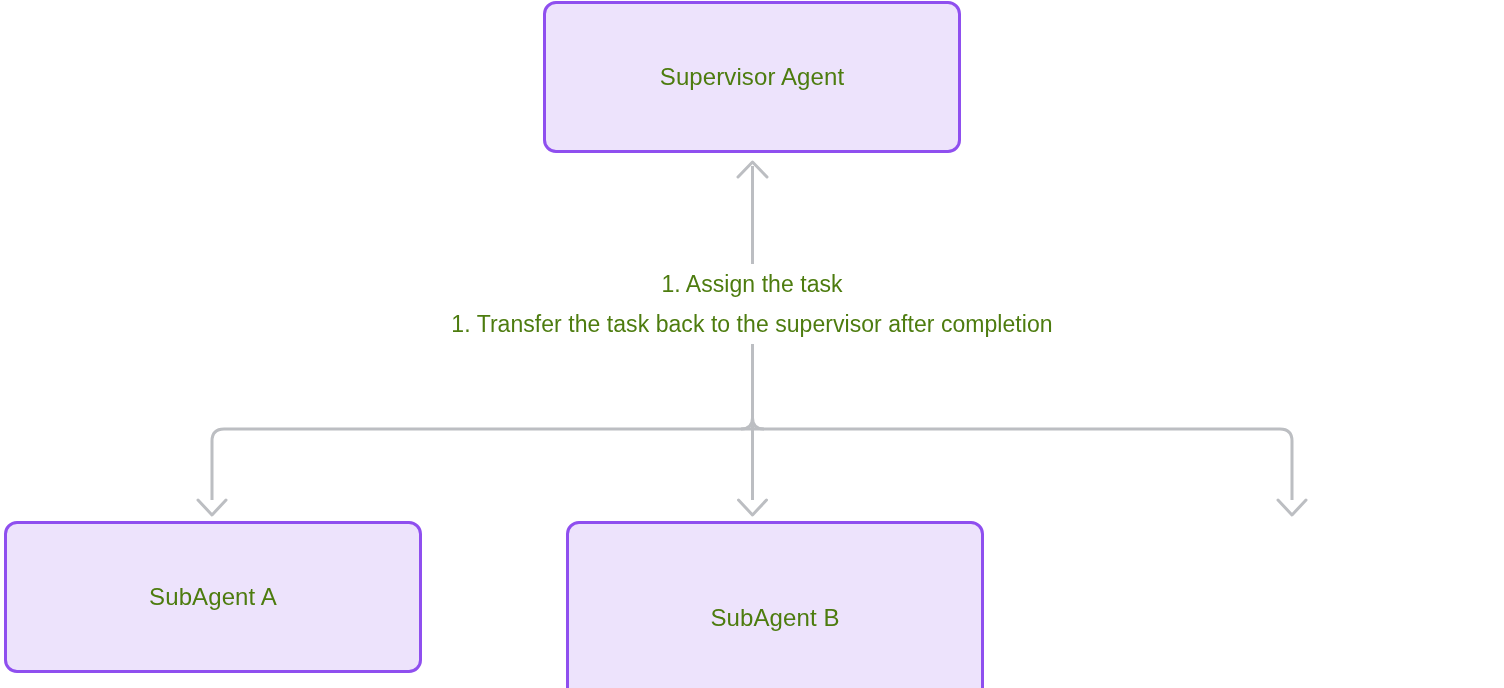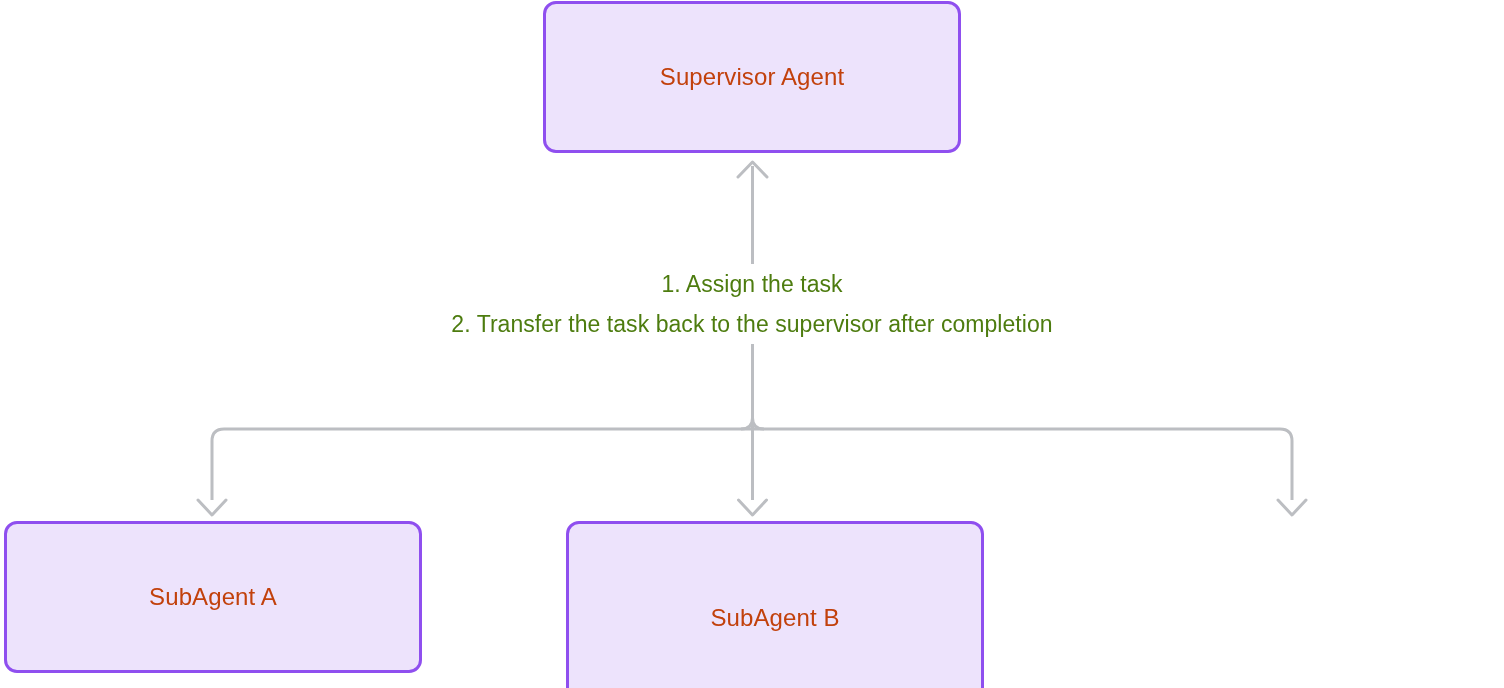--- a/index.html
+++ b/index.html
@@ -22,21 +22,21 @@
     border: 3px solid #8F4FEF;
     border-radius: 13px;
     display: flex;
     align-items: center;
     justify-content: center;
     z-index: 3;
   }
   .node-label {
     font-size: 24px;
     line-height: 1.2;
-    color: #c2410c;
+    color: #4d7c0f;
     letter-spacing: 0.1px;
     white-space: nowrap;
     text-align: center;
   }
   #supervisor-node {
     left: 543px;
     top: 1px;
     width: 418px;
     height: 152px;
   }
@@ -107,21 +107,21 @@
 
     <path d="M 752.5 429 L 752.5 500" fill="none" stroke="#BCBEC2" stroke-width="3" stroke-linecap="butt"></path>
     <path d="M 738.5 500 L 752.5 515 L 766.5 500" fill="none" stroke="#BCBEC2" stroke-width="3" stroke-linecap="round" stroke-linejoin="round"></path>
 
     <path d="M 741 429 Q 752.5 429 752.5 418" fill="none" stroke="#BCBEC2" stroke-width="3" stroke-linecap="butt"></path>
     <path d="M 764 429 Q 752.5 429 752.5 418" fill="none" stroke="#BCBEC2" stroke-width="3" stroke-linecap="butt"></path>
   </svg>
 
   <div id="edge-annotation">
     <span class="annotation-line">1. Assign the task</span>
-    <span class="annotation-line">2. Transfer the task back to the supervisor after completion</span>
+    <span class="annotation-line">1. Transfer the task back to the supervisor after completion</span>
   </div>
 
   <div class="node" id="supervisor-node">
     <span class="node-label">Supervisor Agent</span>
   </div>
 
   <div class="node" id="subagent-a-node">
     <span class="node-label">SubAgent A</span>
   </div>
 

